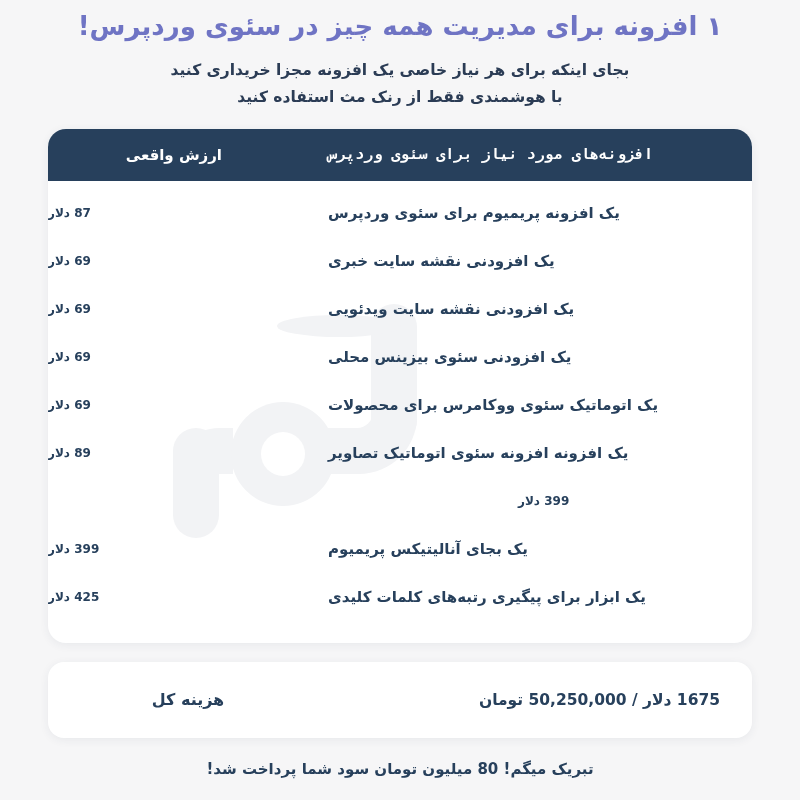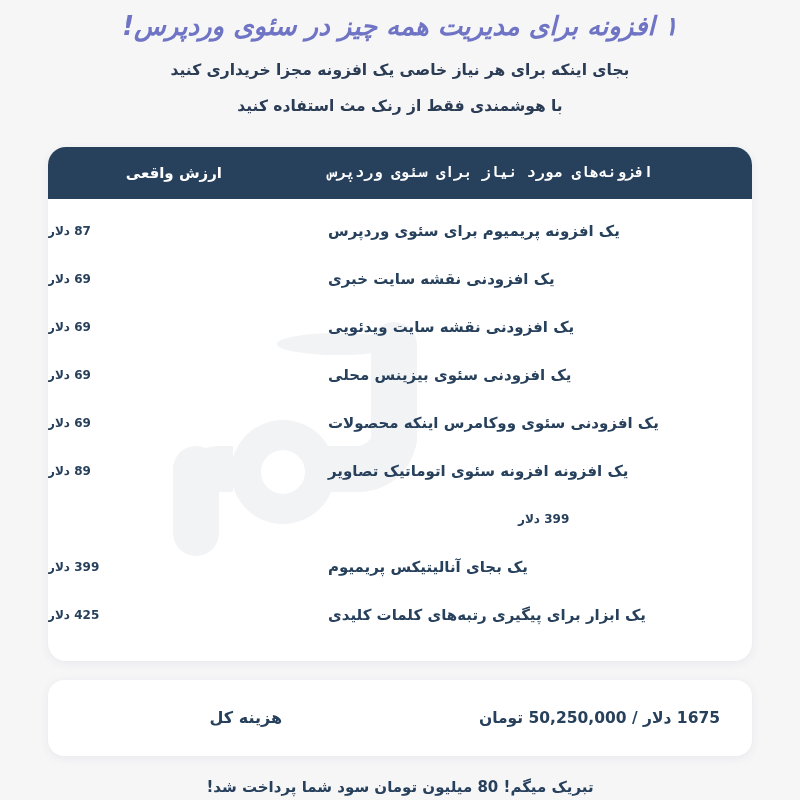--- a/index.html
+++ b/index.html
@@ -34,28 +34,27 @@
     padding-top: 10px;
   }
   .main-title {
     color: #6f74c4;
     font-size: 26px;
     font-weight: bold;
     line-height: 1.25;
     margin: 0 0 14px 0;
     letter-spacing: 0px;
     white-space: nowrap;
-    font-style: italic;
   }
   .subtitle-line {
     color: #2b3c55;
     font-size: 15.5px;
     font-weight: bold;
     line-height: 1.75;
-    margin: 9px;
+    margin: 0;
     white-space: nowrap;
   }
 
   
   .table-card {
     position: relative;
     width: 704px;
     margin-top: 18px;
     background: #ffffff;
     border-radius: 18px;
@@ -142,21 +141,21 @@
     height: 76px;
     background: #ffffff;
     border-radius: 16px;
     box-shadow: 0 2px 10px rgba(40, 55, 80, 0.07);
     display: flex;
     align-items: center;
   }
   .total-label {
     width: 234px;
     box-sizing: border-box;
-    text-align: right;
+    text-align: center;
     padding-left: 46px;
     order: 2;
     color: #27405c;
     font-size: 16px;
     font-weight: bold;
     white-space: nowrap;
   }
   .total-value {
     width: 470px;
     box-sizing: border-box;
@@ -222,21 +221,21 @@
       </div>
       <div class="trow">
         <div class="cell-item">یک افزودنی نقشه سایت ویدئویی</div>
         <div class="cell-price">69 دلار</div>
       </div>
       <div class="trow">
         <div class="cell-item">یک افزودنی سئوی بیزینس محلی</div>
         <div class="cell-price">69 دلار</div>
       </div>
       <div class="trow">
-        <div class="cell-item">یک افزودنی سئوی ووکامرس اینکه محصولات</div>
+        <div class="cell-item">یک اتوماتیک سئوی ووکامرس برای محصولات</div>
         <div class="cell-price">69 دلار</div>
       </div>
       <div class="trow">
         <div class="cell-item">یک افزونه افزونه سئوی اتوماتیک تصاویر</div>
         <div class="cell-price">89 دلار</div>
       </div>
       <div class="trow">
         <div class="cell-price">399 دلار</div>
       </div>
       <div class="trow">

